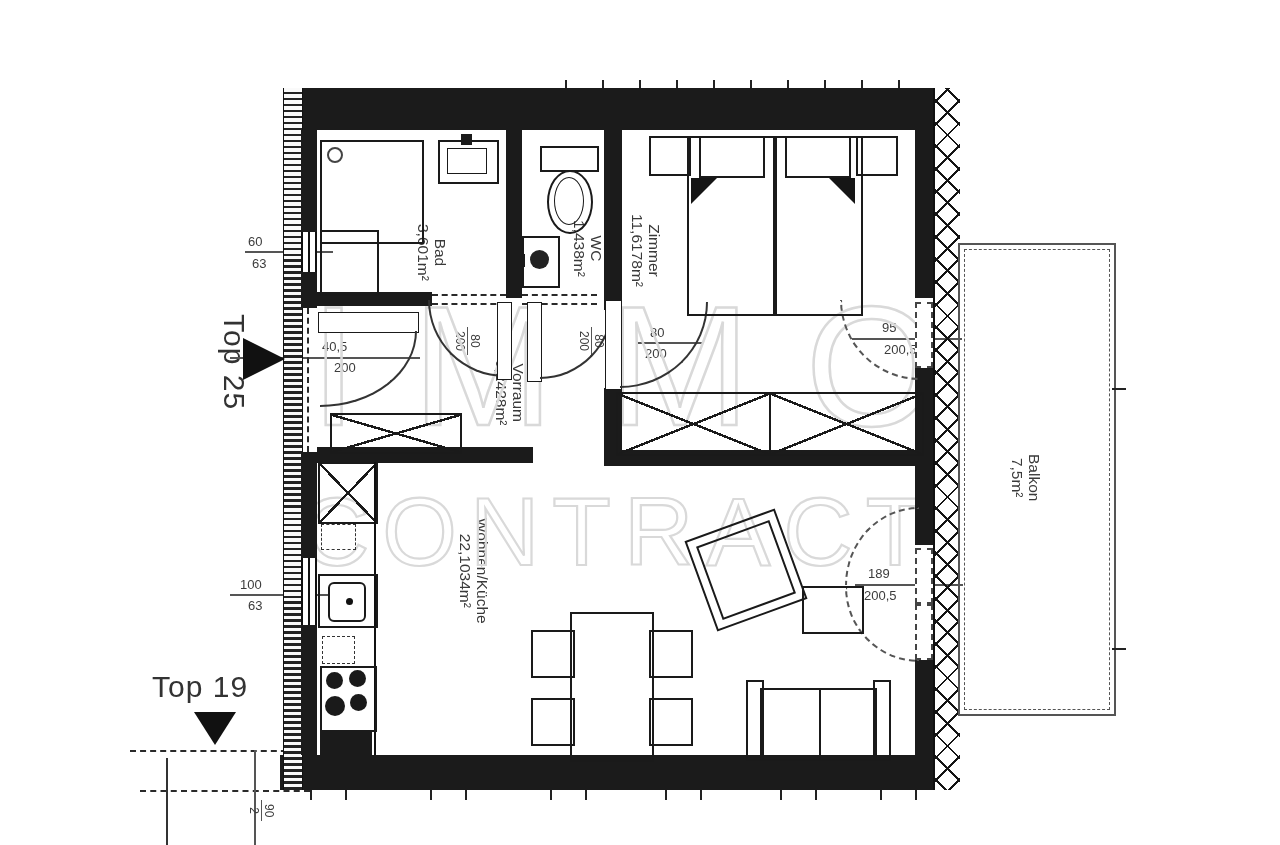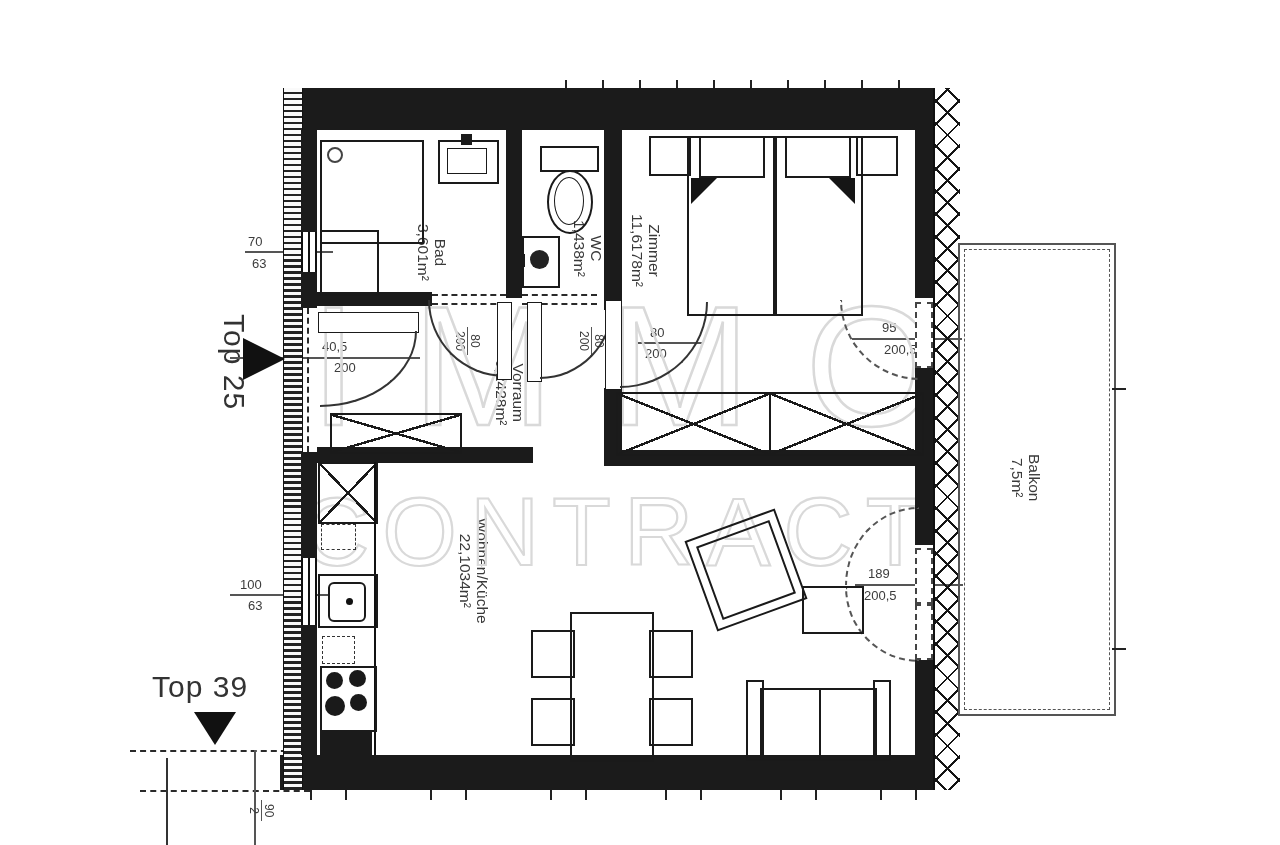--- a/index.html
+++ b/index.html
@@ -187,21 +187,21 @@
   <div class="b2 plan-el" style="left:760px;top:688px;width:113px;height:69px">
     <div class="abs" style="left:50%;top:0;width:2px;height:100%;background:#1a1a1a"></div>
   </div>
   <div class="b2 plan-el" style="left:802px;top:586px;width:58px;height:44px"></div>
   <div class="abs plan-el" style="left:698px;top:522px;width:92px;height:92px;border:2.5px solid #1a1a1a;transform:rotate(-20deg)">
     <div class="abs" style="left:7px;top:7px;right:7px;bottom:7px;border:2px solid #1a1a1a"></div>
   </div>
 
   <div class="rot biglabel" style="left:243px;top:314px">Top 25</div>
   <div class="tri-right plan-el" style="left:243px;top:338px"></div>
-  <div class="biglabel plan-el" style="left:152px;top:670px">Top 39</div>
+  <div class="biglabel plan-el" style="left:152px;top:670px">Top 19</div>
   <div class="tri-down plan-el" style="left:194px;top:712px"></div>
 
   <div class="rot" style="left:449px;top:224px">
     <div>Bad</div>
     <div>3,601m²</div>
   </div>
   <div class="rot" style="left:605px;top:220px">
     <div>WC</div>
     <div>1,438m²</div>
   </div>
@@ -216,21 +216,21 @@
   <div class="rot" style="left:491px;top:518px">
     <div>Wohnen/Küche</div>
     <div>22,1034m²</div>
   </div>
   <div class="rot" style="left:1043px;top:454px">
     <div>Balkon</div>
     <div>7,5m²</div>
   </div>
 
   <div class="dimline" style="left:245px;top:251px;width:88px"></div>
-  <div class="dimtxt" style="left:248px;top:234px">70</div>
+  <div class="dimtxt" style="left:248px;top:234px">60</div>
   <div class="dimtxt" style="left:252px;top:256px">63</div>
 
   <div class="dimline" style="left:230px;top:594px;width:100px"></div>
   <div class="dimtxt" style="left:240px;top:577px">100</div>
   <div class="dimtxt" style="left:248px;top:598px">63</div>
 
   <div class="dimline" style="left:230px;top:357px;width:190px"></div>
   <div class="dimtxt" style="left:322px;top:339px">40,5</div>
   <div class="dimtxt" style="left:334px;top:360px">200</div>
 

